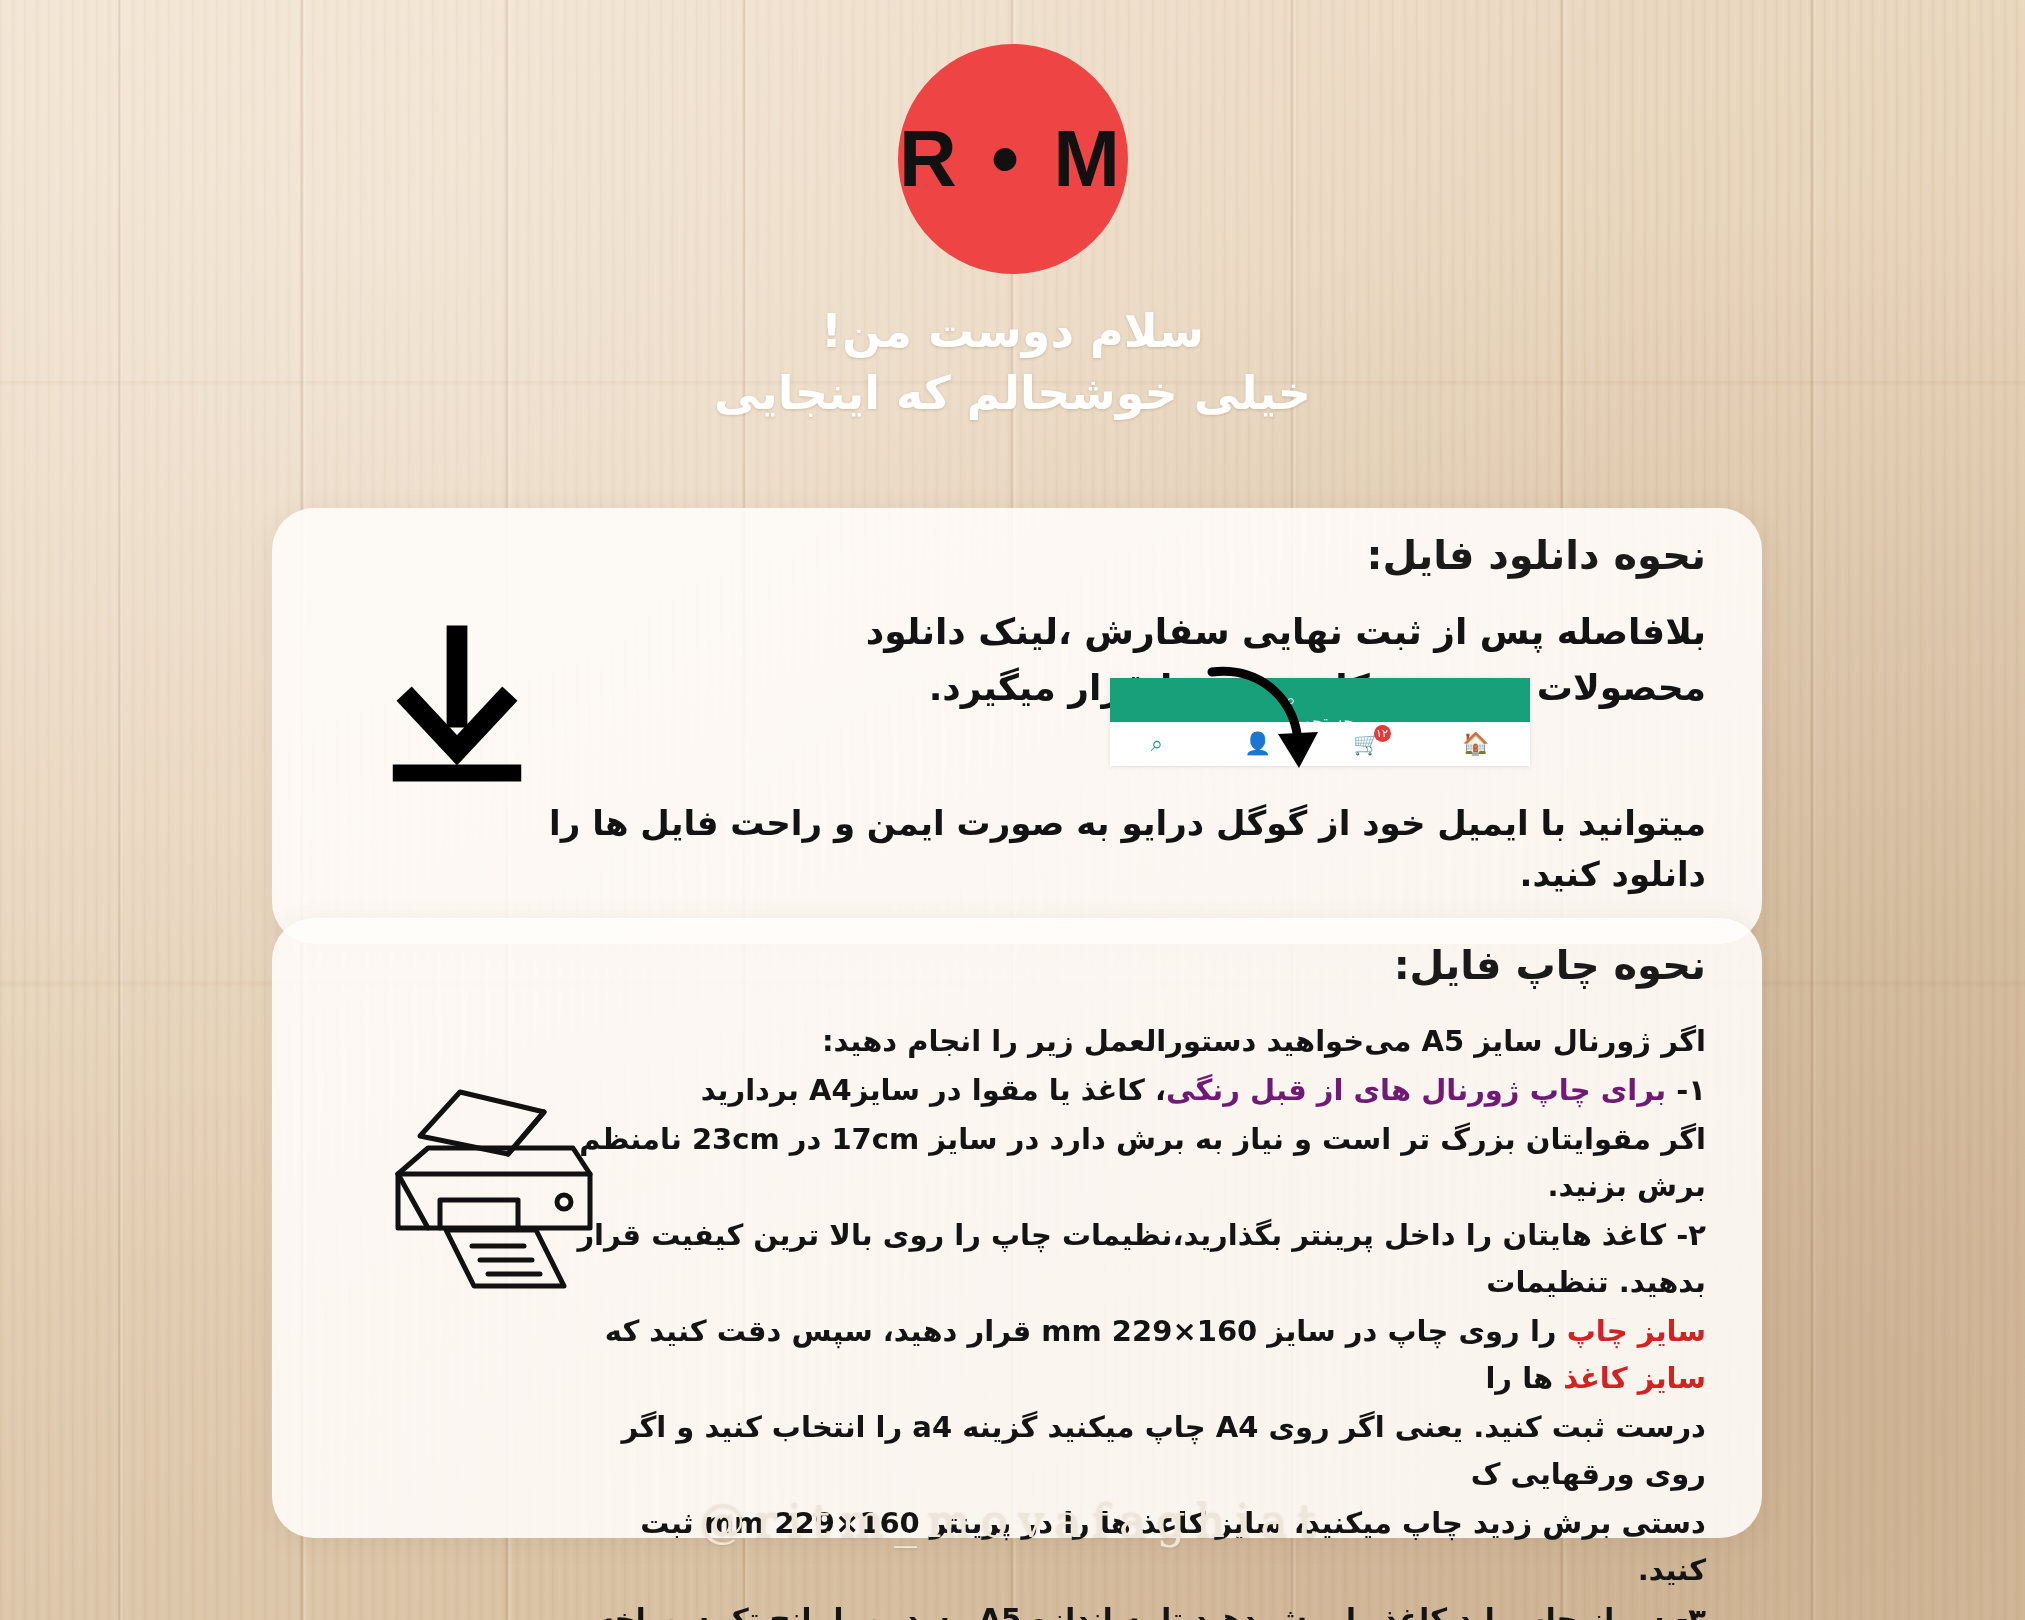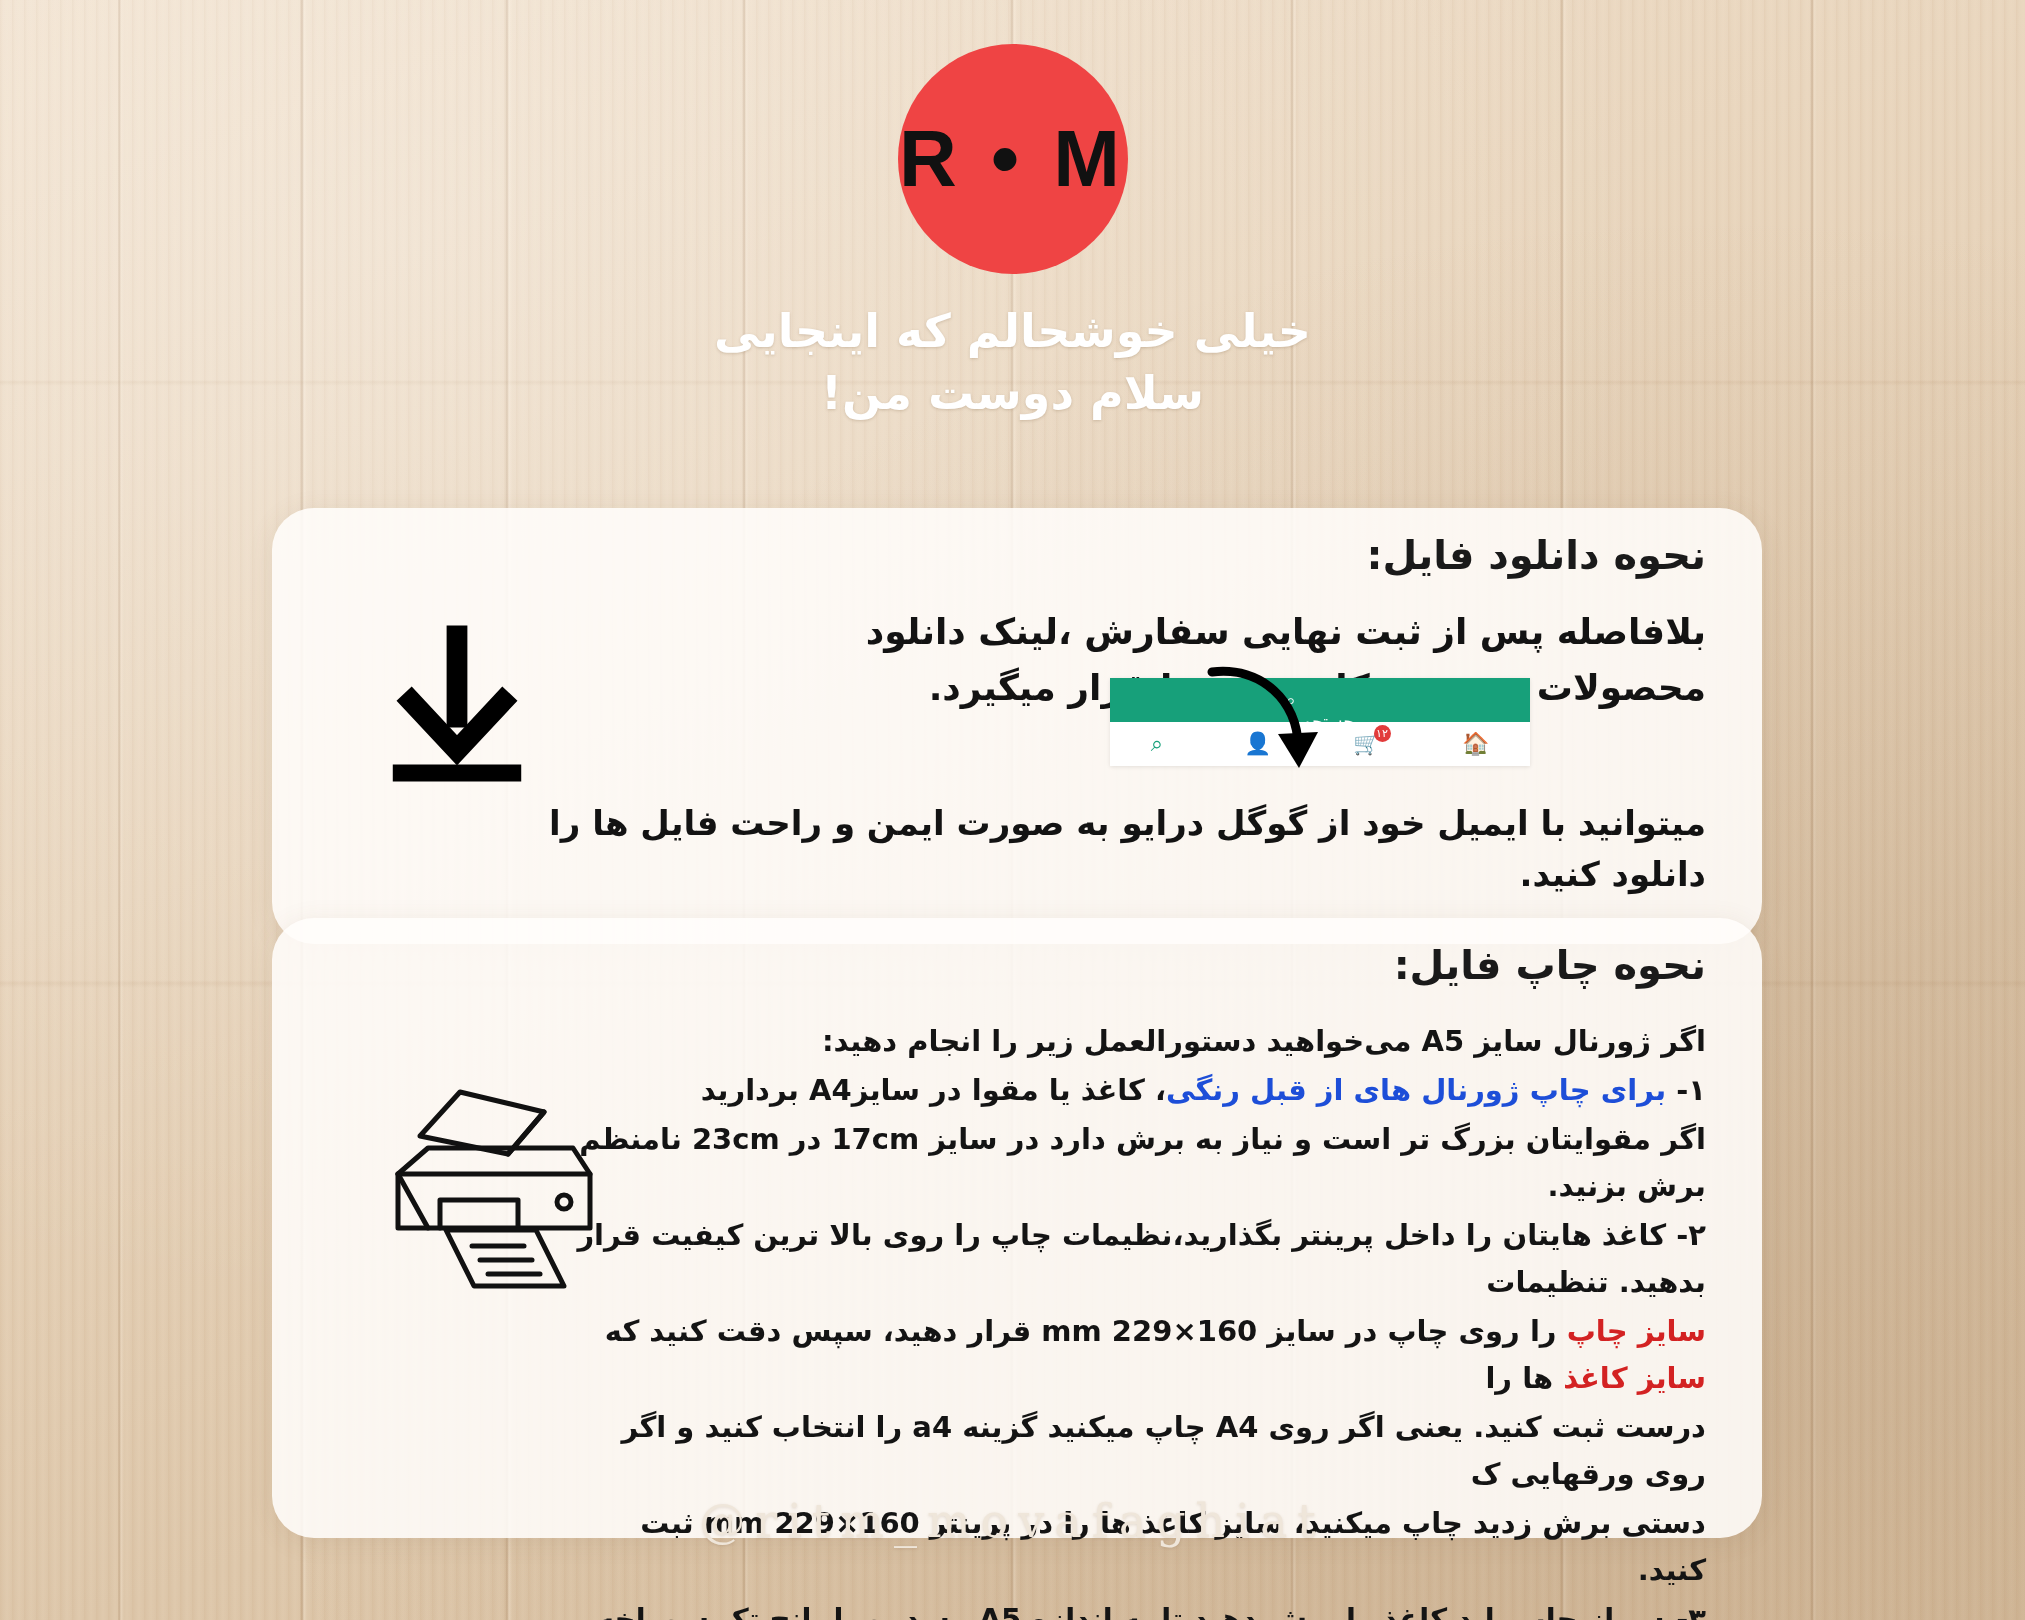--- a/index.html
+++ b/index.html
@@ -251,21 +251,21 @@
     top: 100px;
     right: 56px;
     width: 1140px;
     text-align: right;
     font-size: 29px;
     line-height: 1.62;
     font-weight: 600;
     color: #141414;
   }
   #print-body p { margin: 0 0 2px 0; }
-  .hl-blue { color: #1d4ed8; margin-top: 32px; }
+  .hl-blue { color: #701a75; margin-top: 32px; }
   .hl-red { color: #d32222; font-weight: 700; }
 
   #printer-icon {
     position: absolute;
     left: 96px;
     top: 160px;
     width: 250px;
     height: 220px;
   }
 
@@ -287,22 +287,22 @@
 </head>
 <body>
 
 <div id="wood"></div>
 
 <div id="logo-circle">
   <span id="logo-text">R • M</span>
 </div>
 
 <div id="greeting">
+  <div>سلام دوست من!</div>
   <div>خیلی خوشحالم که اینجایی</div>
-  <div>سلام دوست من!</div>
 </div>
 
 <div class="card" id="card-download">
 
   <div class="card-title">نحوه دانلود فایل:</div>
 
   <div id="dl-para-1">بلافاصله پس از ثبت نهایی سفارش ،لینک دانلود محصولات در بخش کاربری شما قرار میگیرد.</div>
 
   <svg id="download-icon" viewBox="0 0 100 90">
     <path d="M50 4 L50 58" stroke="#000" stroke-width="11" stroke-linecap="butt" fill="none"></path>

